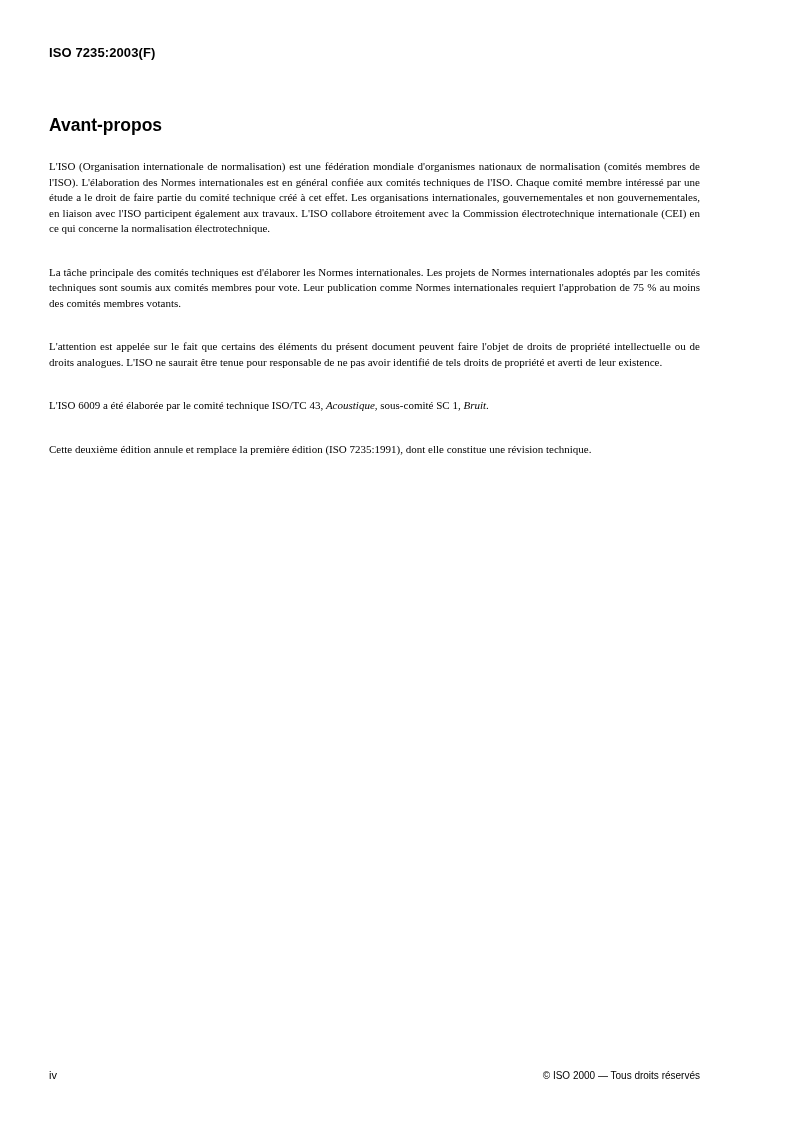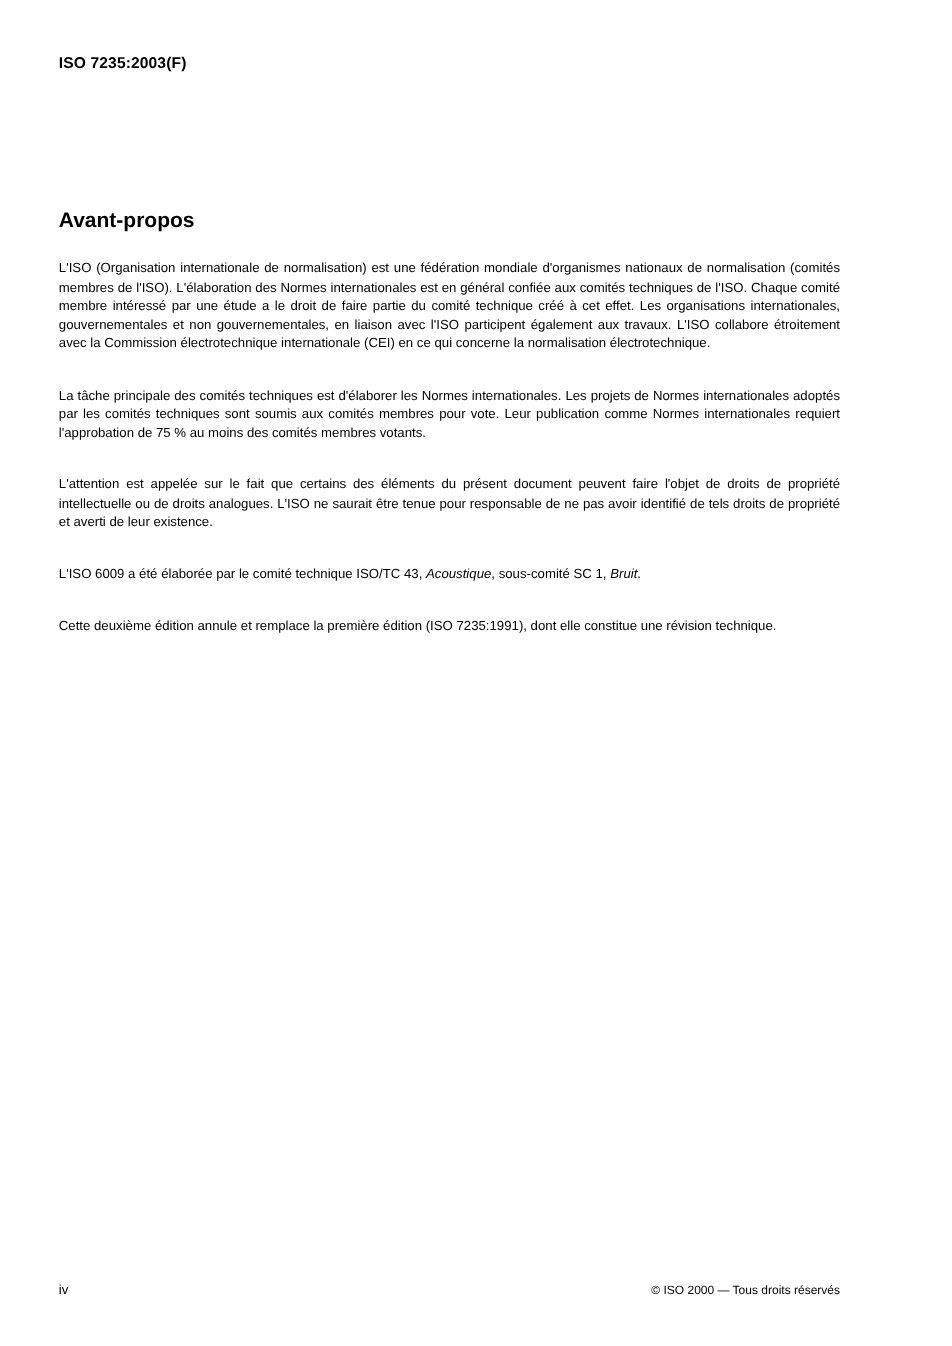--- a/index.html
+++ b/index.html
@@ -22,27 +22,28 @@
   .doc-header {
     font-size: 13px;
     font-weight: bold;
     line-height: 15px;
     letter-spacing: 0.1px;
   }
   .foreword-title {
     font-size: 17.5px;
     font-weight: bold;
     line-height: 22px;
-    margin: 112px 0 0 0;
+    margin: 54px 0 0 0;
   }
   p.body-p {
     font-size: 11px;
     line-height: 15.5px;
     text-align: justify;
     margin: 28px 0 0 0;
+    font-family: Liberation Serif, serif;
   }
   p.body-p.first {
     margin-top: 23px;
   }
   p.body-p .em {
     font-style: italic;
   }
   .page-footer {
     position: absolute;
     left: 49px;

